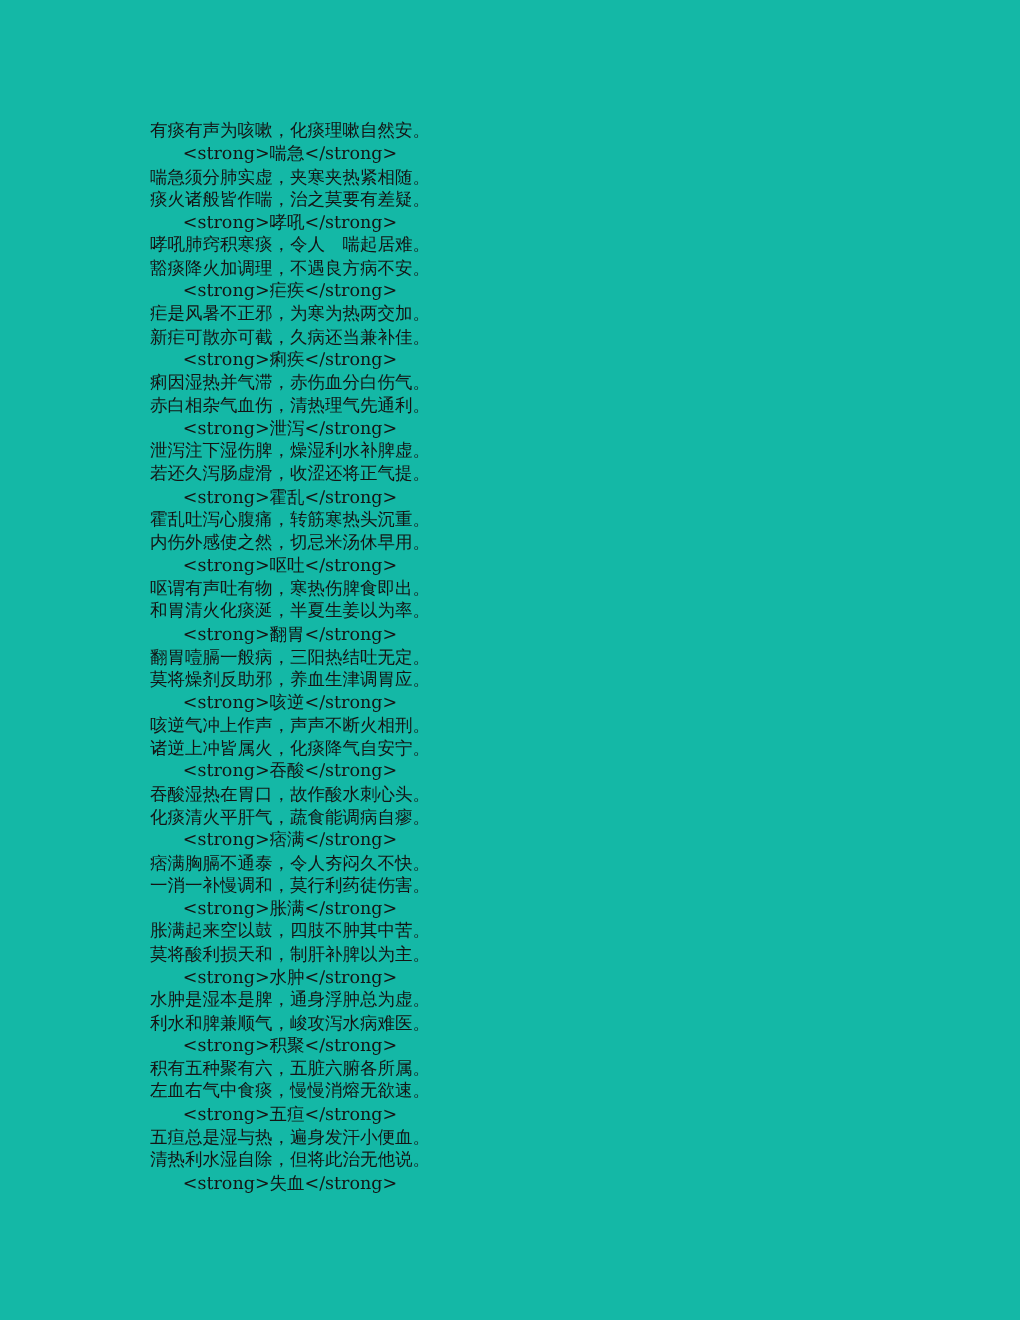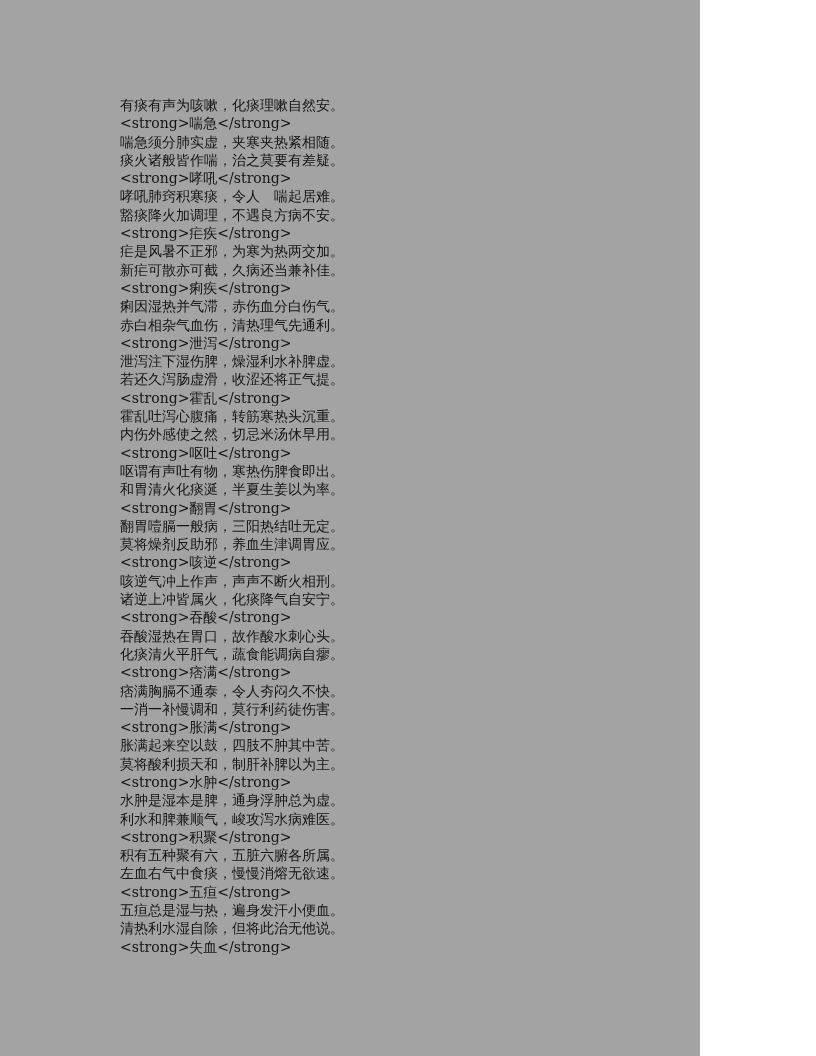--- a/index.html
+++ b/index.html
@@ -2,24 +2,25 @@
 <html><head>
 <meta charset="utf-8">
 <style>
   html, body {
     margin: 0;
     padding: 0;
     background: #ffffff;
   }
   .page {
     position: relative;
-    width: 700px;
+    width: 816px;
     height: 1056px;
-    background: #a3a3a3;
+    background: #14b8a6;
     overflow: hidden;
+    text-align: center;
   }
   .text-block {
     position: absolute;
     left: 120px;
     top: 96px;
     font-family: "DejaVu Serif", "Liberation Serif", serif;
     font-size: 14px;
     line-height: 18.3px;
     color: #141414;
     white-space: pre;

